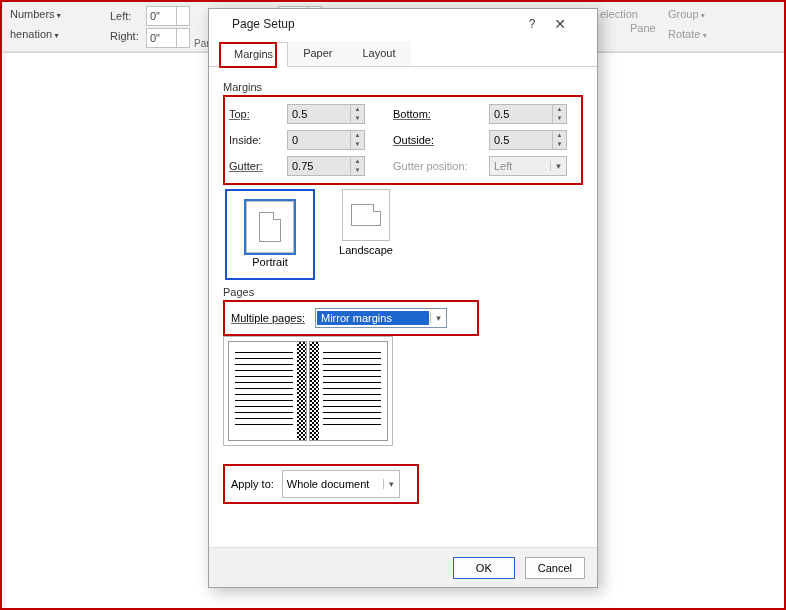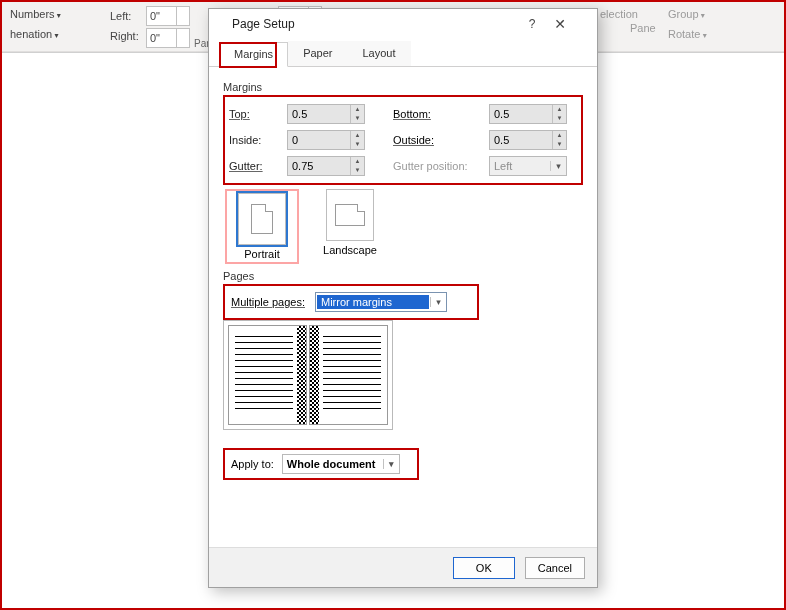--- a/index.html
+++ b/index.html
@@ -43,39 +43,39 @@
   .combo span { flex:1; padding:0 4px; color:#8d8d8d; }
   .combo .arr { width:16px; text-align:center; color:#555; border-left:1px solid #c9c9c9; font-size:9px; }
 
   .orient-row { display:flex; gap:18px; padding:4px 0 0 2px; }
   .orient { width:66px; text-align:center; }
   .orient .pic { width:48px; height:52px; margin:0 auto 3px; border:1px solid #bdbdbd; display:flex; align-items:center; justify-content:center; background:#fff; }
   .orient .pic .sheet { width:22px; height:30px; border:1px solid #9a9a9a; background:#fff; position:relative; }
   .orient .pic .sheet::after { content:""; position:absolute; right:-1px; top:-1px; width:7px; height:7px; background:#fff; border-left:1px solid #9a9a9a; border-bottom:1px solid #9a9a9a; }
   .orient.landscape .pic .sheet { width:30px; height:22px; }
   .orient.selected .pic { outline:2px solid #2e77d0; }
-  .orient-box { border:2px solid #fca5a5; padding:2px; display:inline-block; }
+  .orient-box { border:2px solid #1d4ed8; padding:10px; display:inline-block; }
 
   .pages-row { border:2px solid #c00000; padding:6px 6px; display:flex; align-items:center; gap:10px; width:256px; }
   .combo-blue { width:132px; height:20px; border:1px solid #7a93b0; display:flex; align-items:center; background:#fff; }
   .combo-blue .sel { flex:1; background:#1e66d0; color:#fff; padding:1px 4px; margin:1px; }
   .combo-blue .arr { width:16px; text-align:center; color:#555; border-left:1px solid #c1c1c1; font-size:9px; }
 
   .preview { width:170px; height:110px; border:1px solid #b9b9b9; background:#fff; position:relative; display:flex; padding:4px; gap:2px; }
   .page { flex:1; border:1px solid #999; position:relative; background:#fff; }
   .gutter { position:absolute; top:0; bottom:0; width:9px;
     background: repeating-conic-gradient(#000 0% 25%, #fff 0% 50%) 0 0/4px 4px; }
   .page.left .gutter { right:0; }
   .page.right .gutter { left:0; }
   .lines { position:absolute; top:10px; bottom:10px; background:repeating-linear-gradient(#000 0 1px, transparent 1px 6px); }
   .page.left .lines { left:6px; right:13px; }
   .page.right .lines { left:13px; right:6px; }
 
   .apply-row { border:2px solid #c00000; padding:4px 6px; display:flex; align-items:center; gap:8px; width:196px; }
-  .combo-wh { width:118px; height:20px; border:1px solid #b9b9b9; background:#fff; display:flex; align-items:center;font-weight:bold; }
+  .combo-wh { width:118px; height:28px; border:1px solid #b9b9b9; background:#fff; display:flex; align-items:center; }
   .combo-wh span { flex:1; padding:0 4px; }
   .combo-wh .arr { width:16px; text-align:center; color:#555; border-left:1px solid #c1c1c1; font-size:9px; }
 
   .footer { position:absolute; left:0; right:0; bottom:0; height:40px; background:#f1f1f1; border-top:1px solid #ddd; display:flex; align-items:center; padding:0 12px; gap:10px; }
   .btn { height:22px; padding:0 12px; border:1px solid #adadad; background:#fdfdfd; display:inline-flex; align-items:center; }
   .btn.ok { border:1.5px solid #1e66d0; padding:0 22px; margin-left:auto; }
 
   .u { text-decoration: underline; text-decoration-color:#666; }
 </style>
 </head>

